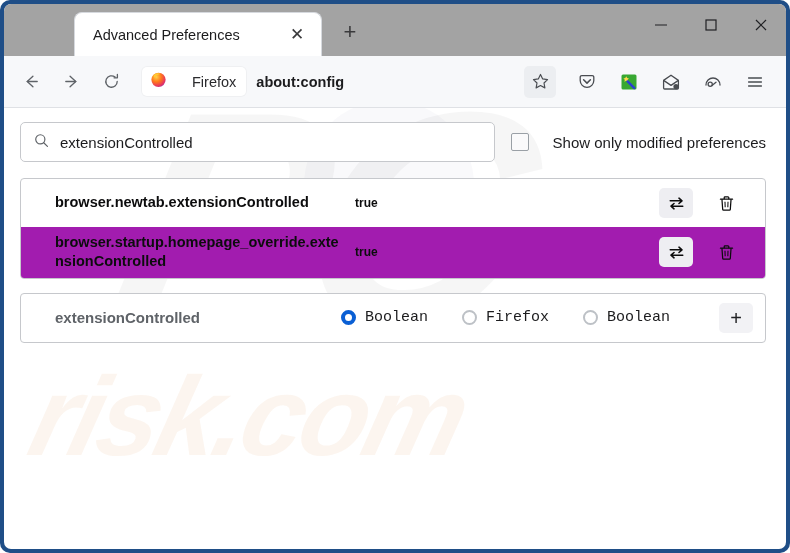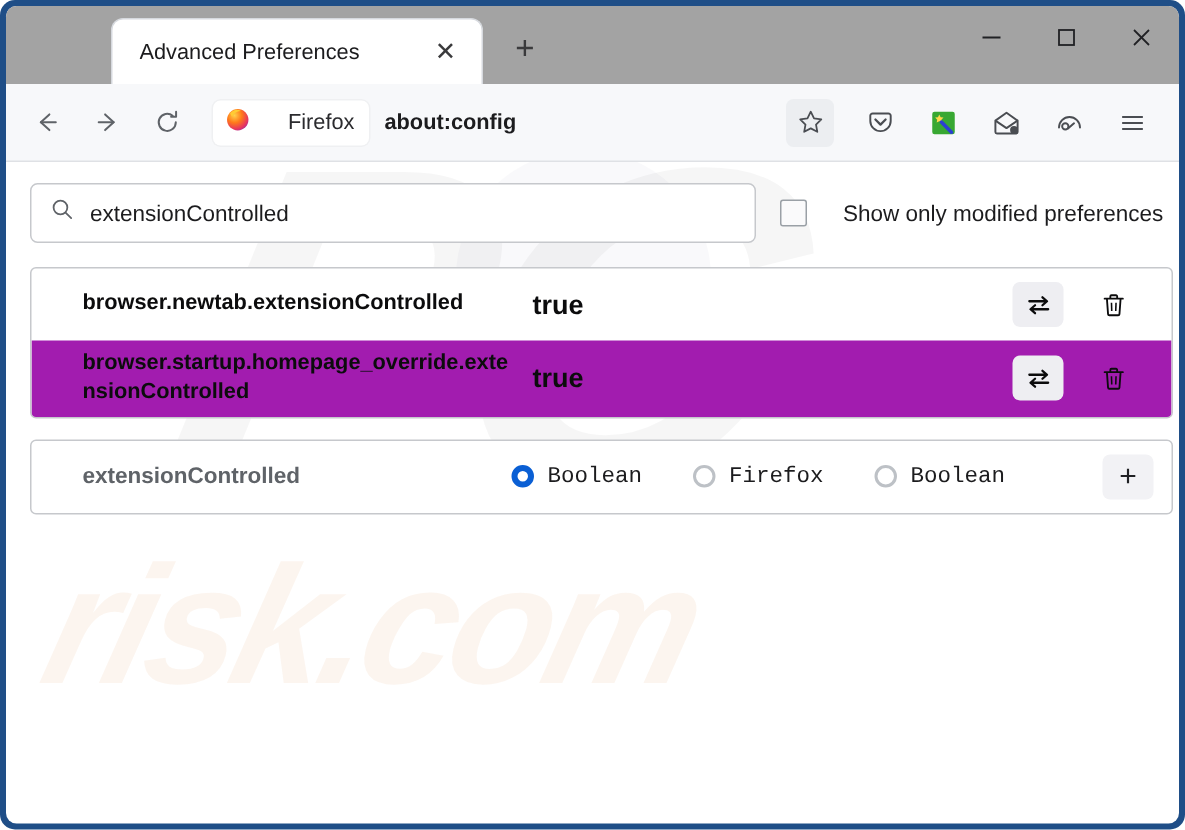--- a/index.html
+++ b/index.html
@@ -182,21 +182,21 @@
     width: 32px; height: 32px;
     margin: 0 5px;
     display: flex; align-items: center; justify-content: center;
     color: #4a4d52;
     border-radius: 5px;
   }
 
   
   #content {
     position: relative;
-    padding: 14px 4px 0 16px;
+    padding: 14px 20px 0 16px;
     z-index: 1;
   }
 
   #searchrow {
     display: flex;
     align-items: center;
     margin-bottom: 16px;
   }
   #search-wrap {
     width: 484px;
@@ -258,21 +258,21 @@
     padding-left: 34px;
     font-size: 14.5px;
     font-weight: bold;
     color: #0c0c0d;
     line-height: 1.33;
     word-break: break-word;
   }
   .pref-value {
     flex: 1;
     padding-left: 14px;
-    font-size: 18px;
+    font-size: 12px;
     font-weight: bold;
     color: #0c0c0d;
   }
   .pref-actions {
     display: flex;
     align-items: center;
     gap: 16px;
     padding-right: 12px;
   }
   .icon-btn {

